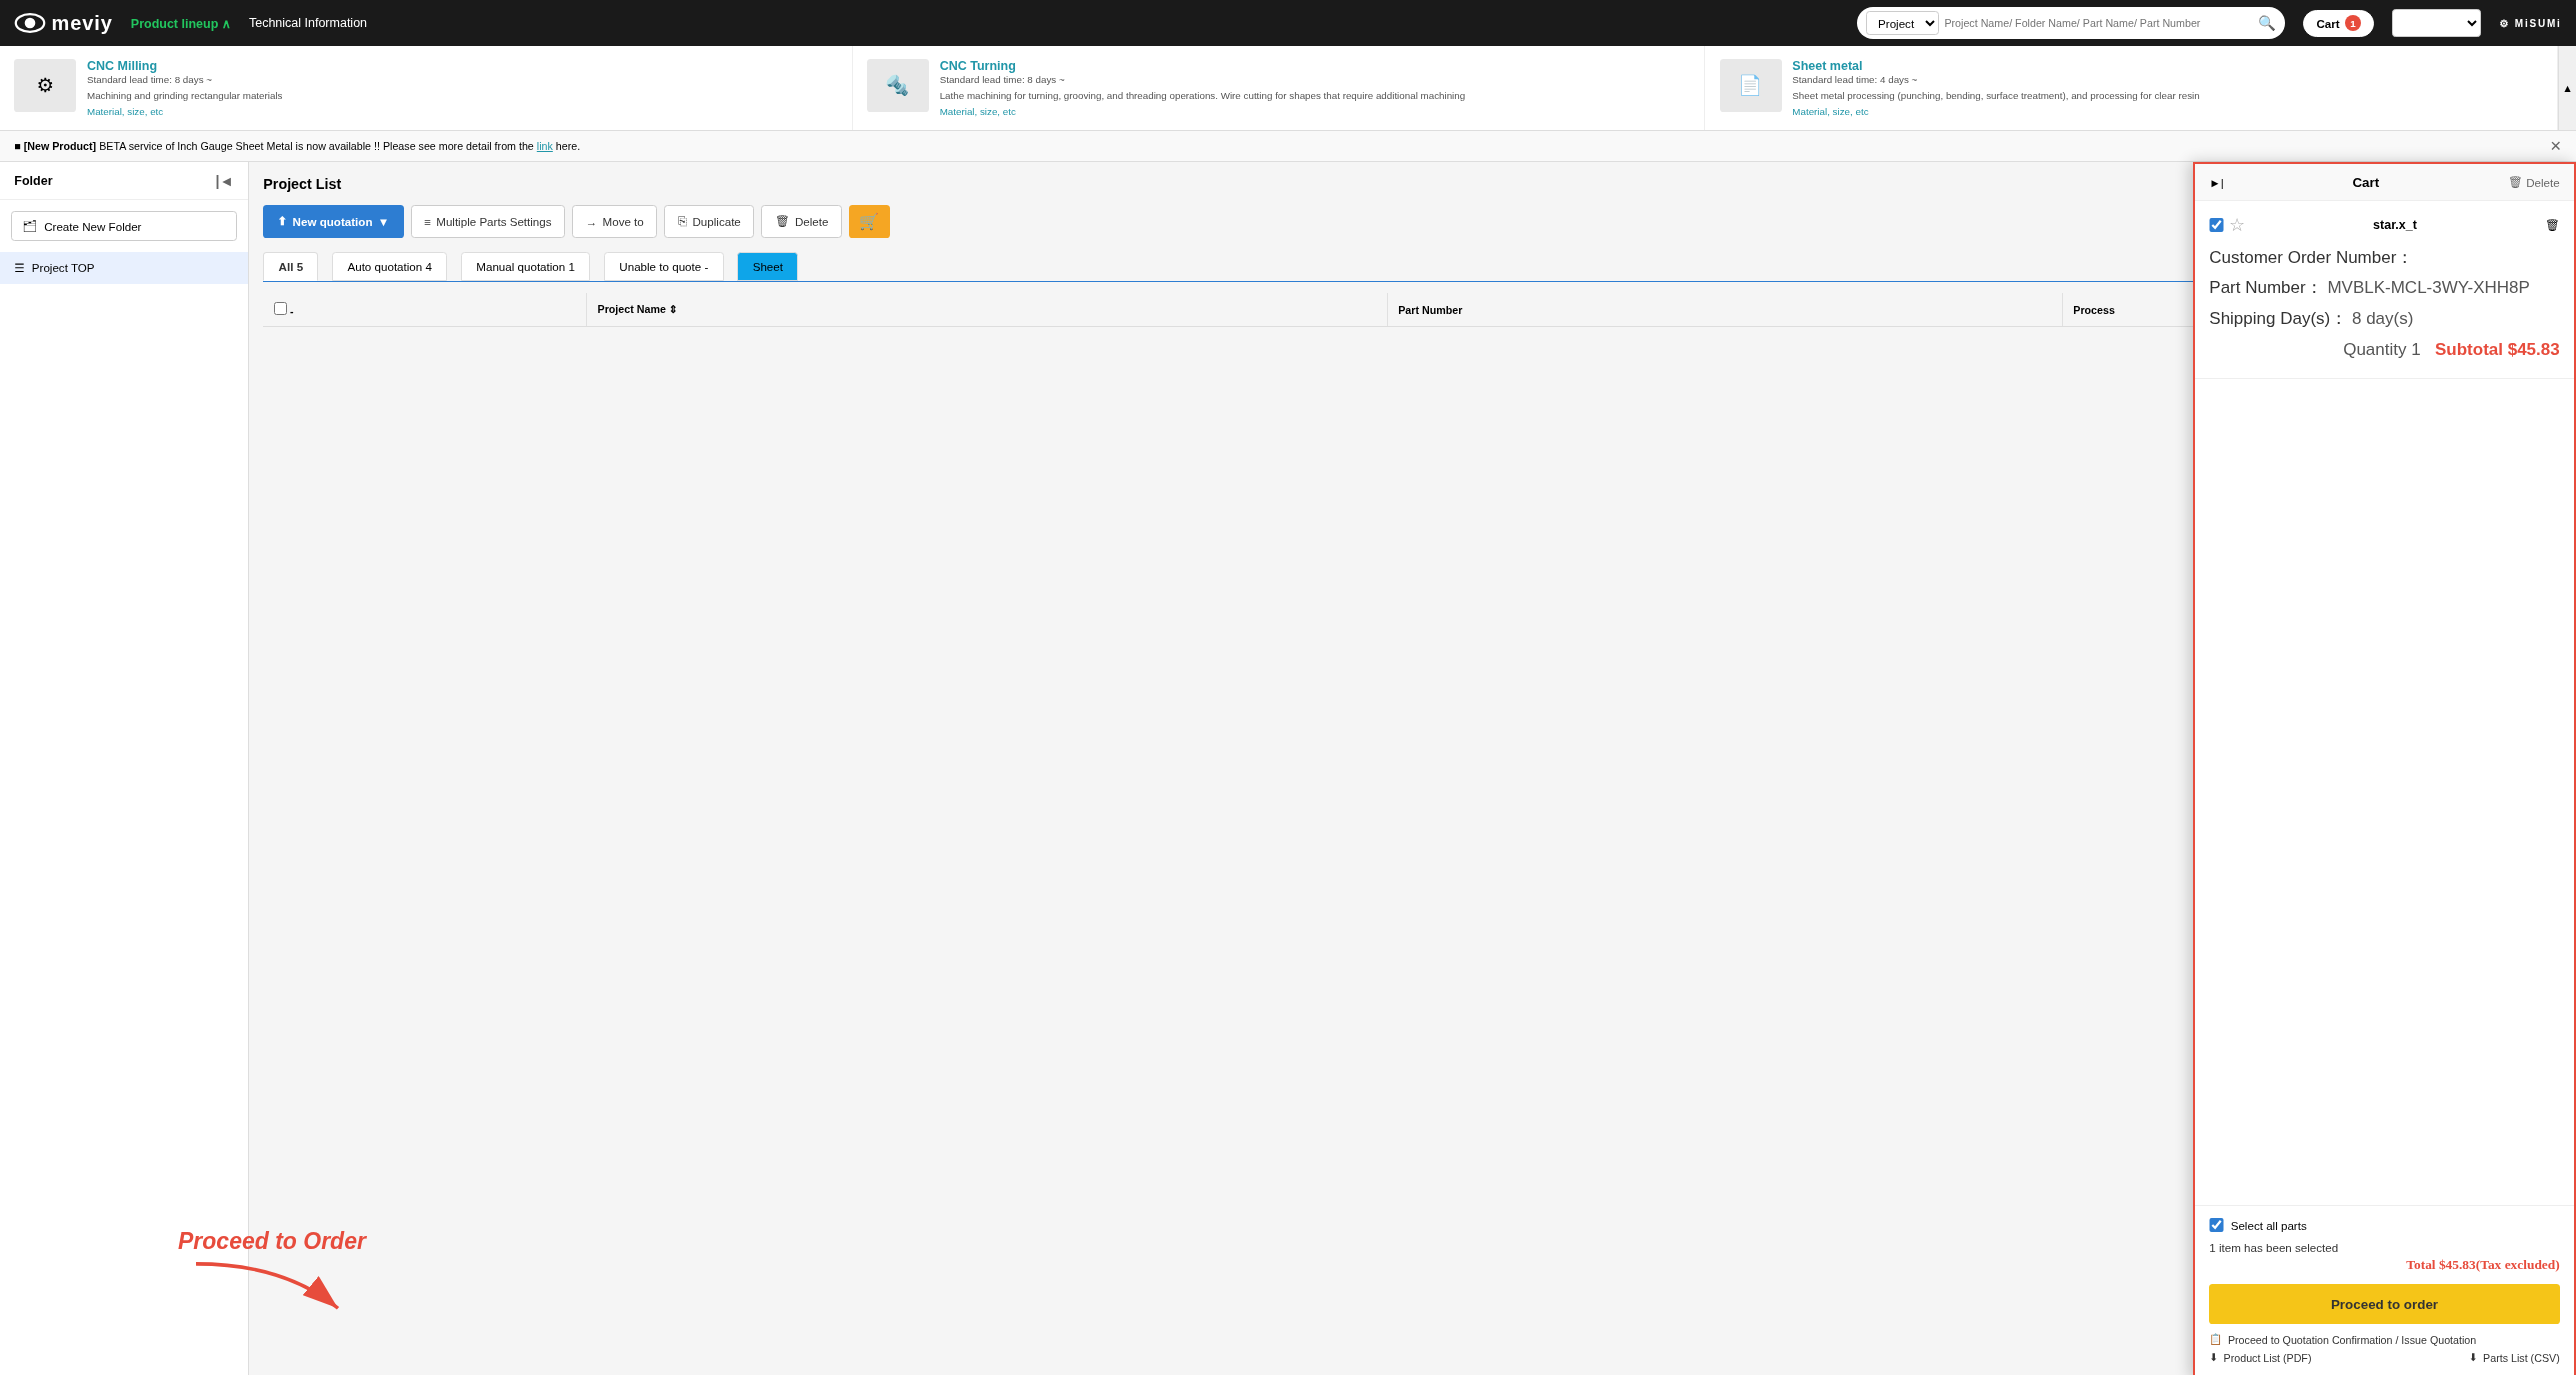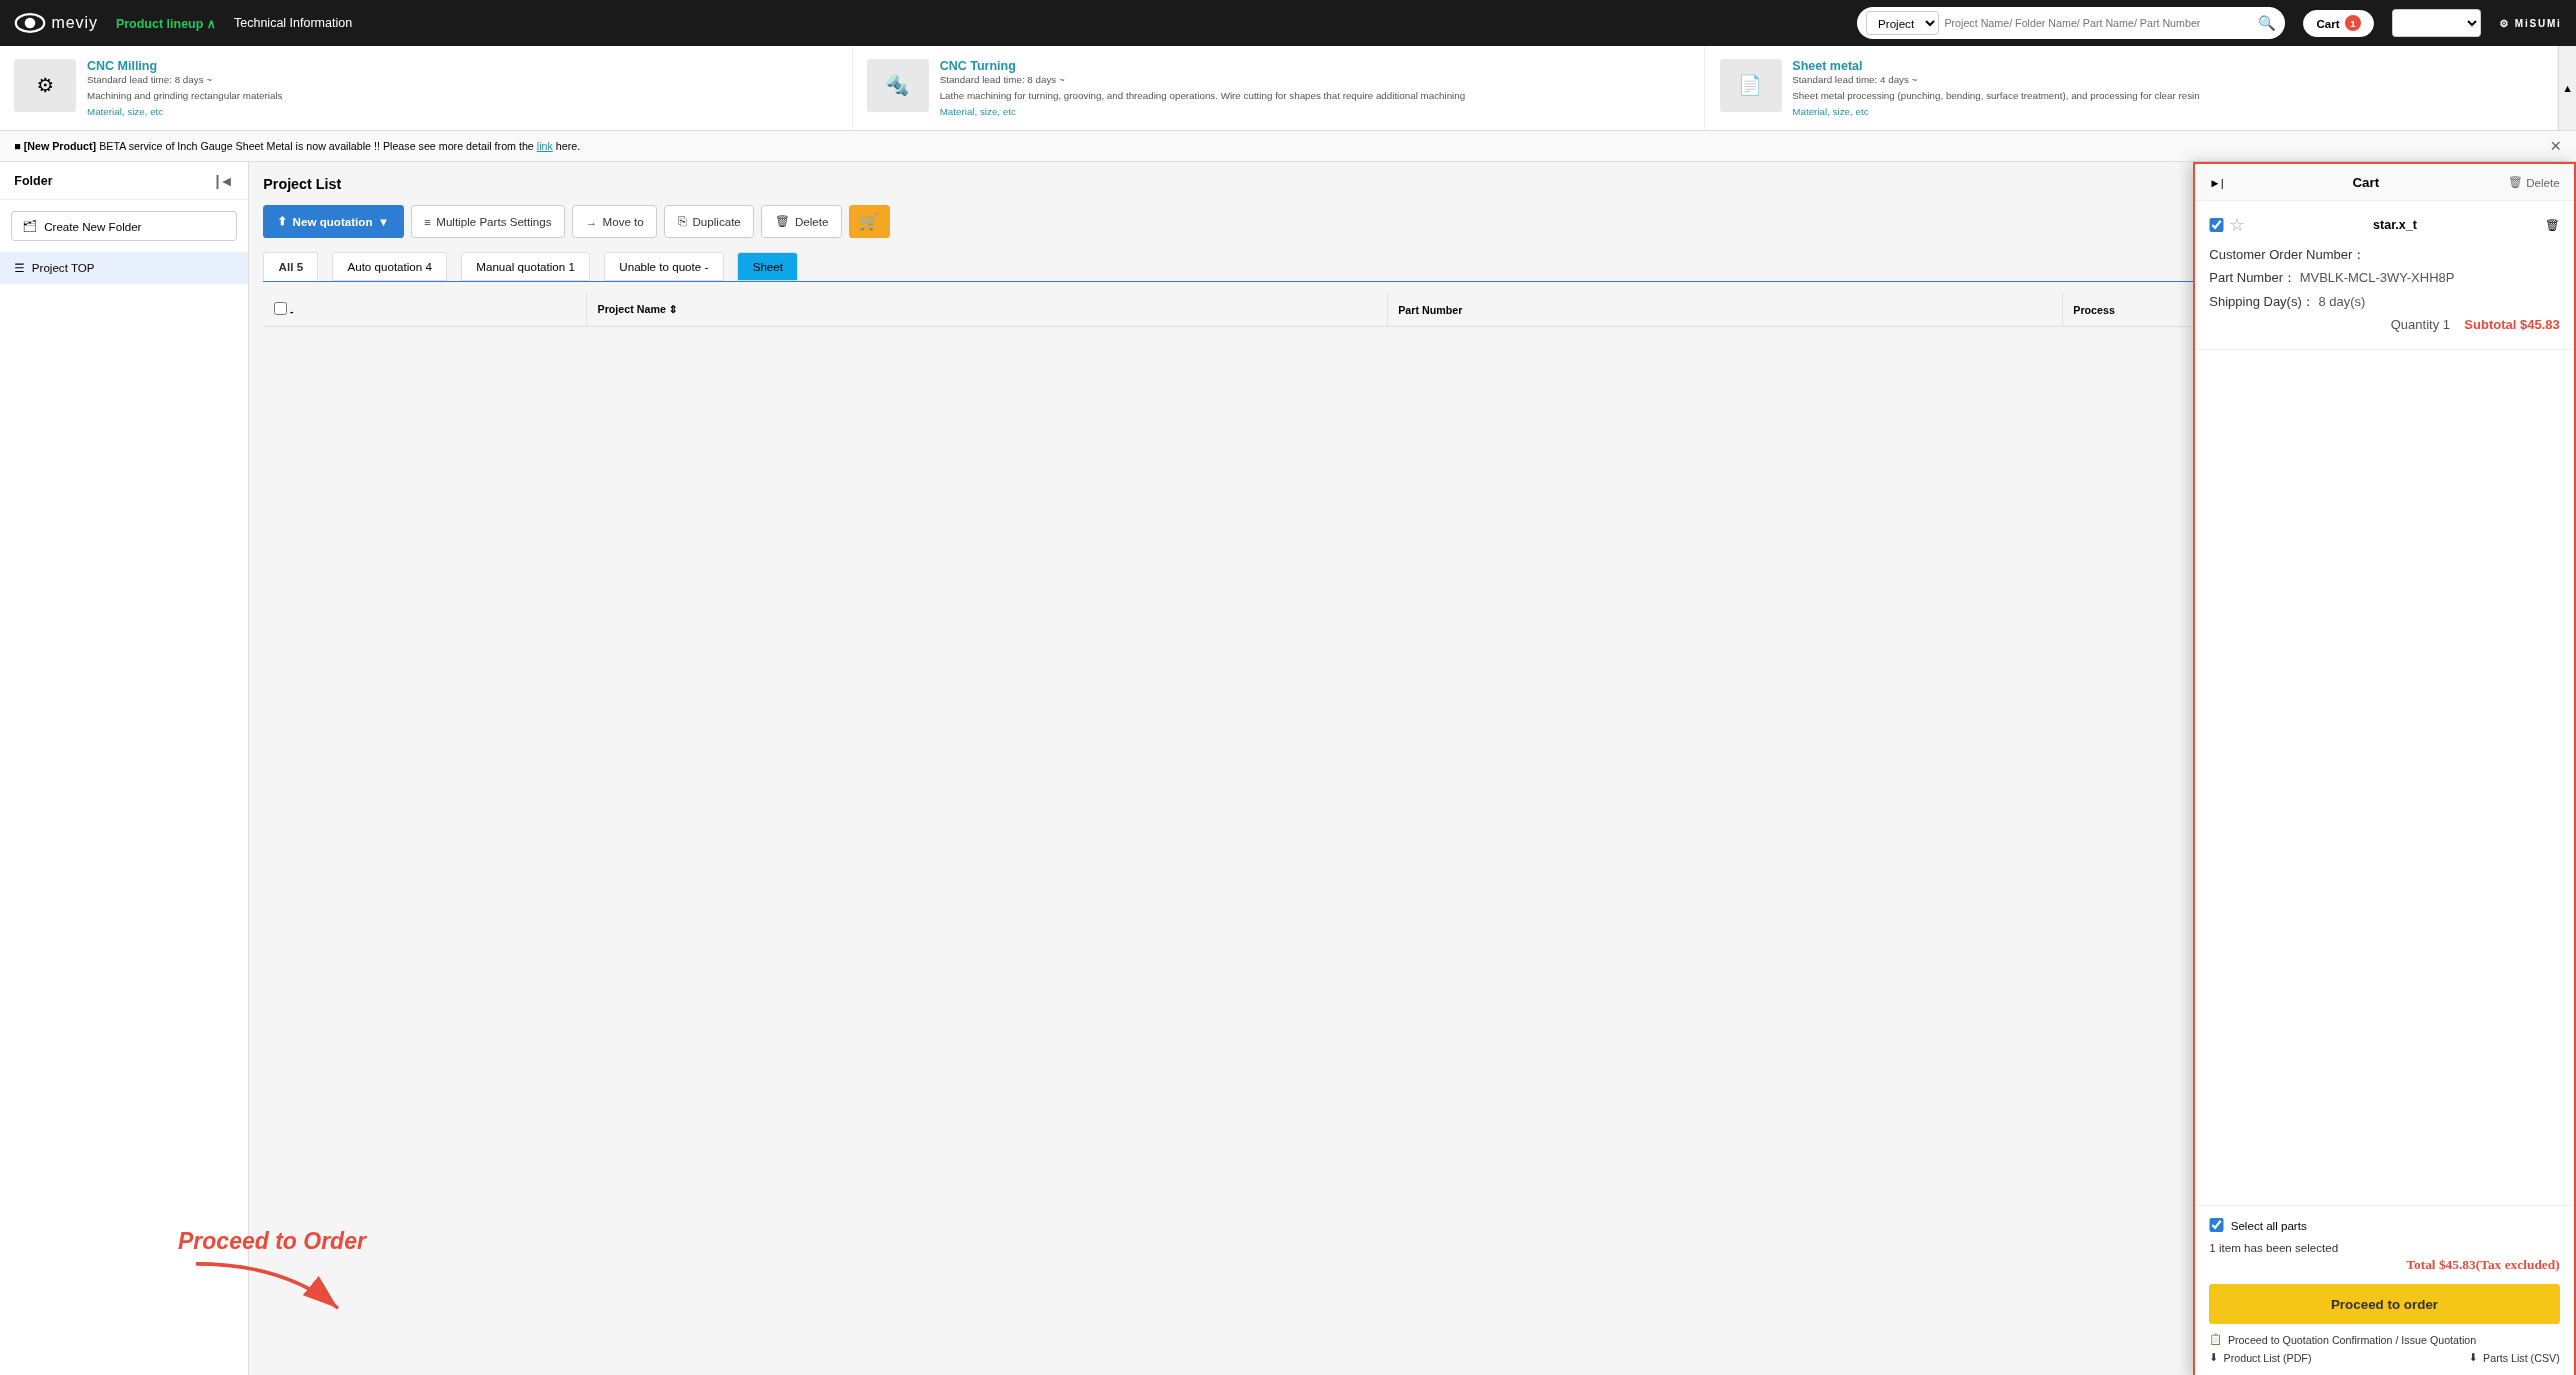--- a/index.html
+++ b/index.html
@@ -9,21 +9,21 @@
     .header {
       background: #1a1a1a;
       display: flex;
       align-items: center;
       padding: 0 14.3px;
       height: 46px;
       gap: 18px;
     }
     .logo-area { display: flex; align-items: center; gap: 5.3px; }
     .logo-icon { width: 32px; height: 32px; }
-    .logo-text { color: white; font-size: 16px; font-weight: normal; letter-spacing: 0.9px; }
+    .logo-text { color: white; font-size: 20px; font-weight: bold; letter-spacing: 0.9px; }
     .nav-product { color: #22c55e; font-size: 12.5px; font-weight: bold; cursor: pointer; }
     .nav-tech { color: white; font-size: 12.5px; cursor: pointer; }
     .search-bar {
       display: flex;
       align-items: center;
       background: white;
       border-radius: 18px;
       padding: 3.6px 9px;
       flex: 1;
       max-width: 428px;
@@ -325,21 +325,21 @@
       padding: 12.5px 14.3px;
       border-bottom: 0.9px solid #eee;
     }
     .cart-item-header {
       display: flex;
       align-items: center;
       justify-content: space-between;
       margin-bottom: 7.1px;
     }
     .cart-item-name { font-weight: bold; font-size: 12.5px; }
-    .cart-item-details { font-size: 13px; color: #555; line-height: 1.8; }
+    .cart-item-details { font-size: 17px; color: #555; line-height: 1.8; }
     .cart-item-details .label { color: #333; }
     .cart-item-subtotal { color: #e74c3c; font-weight: bold; }
     .star-icon { font-size: 18px; color: #aaa; cursor: pointer; }
     .checkbox-area { display: flex; align-items: center; gap: 5.3px; }
     .cart-checkbox { width: 14.3px; height: 14.3px; cursor: pointer; accent-color: #2d7dd2; }
 
     
     .cart-footer {
       padding: 12.5px 14.3px;
       border-top: 0.9px solid #eee;

